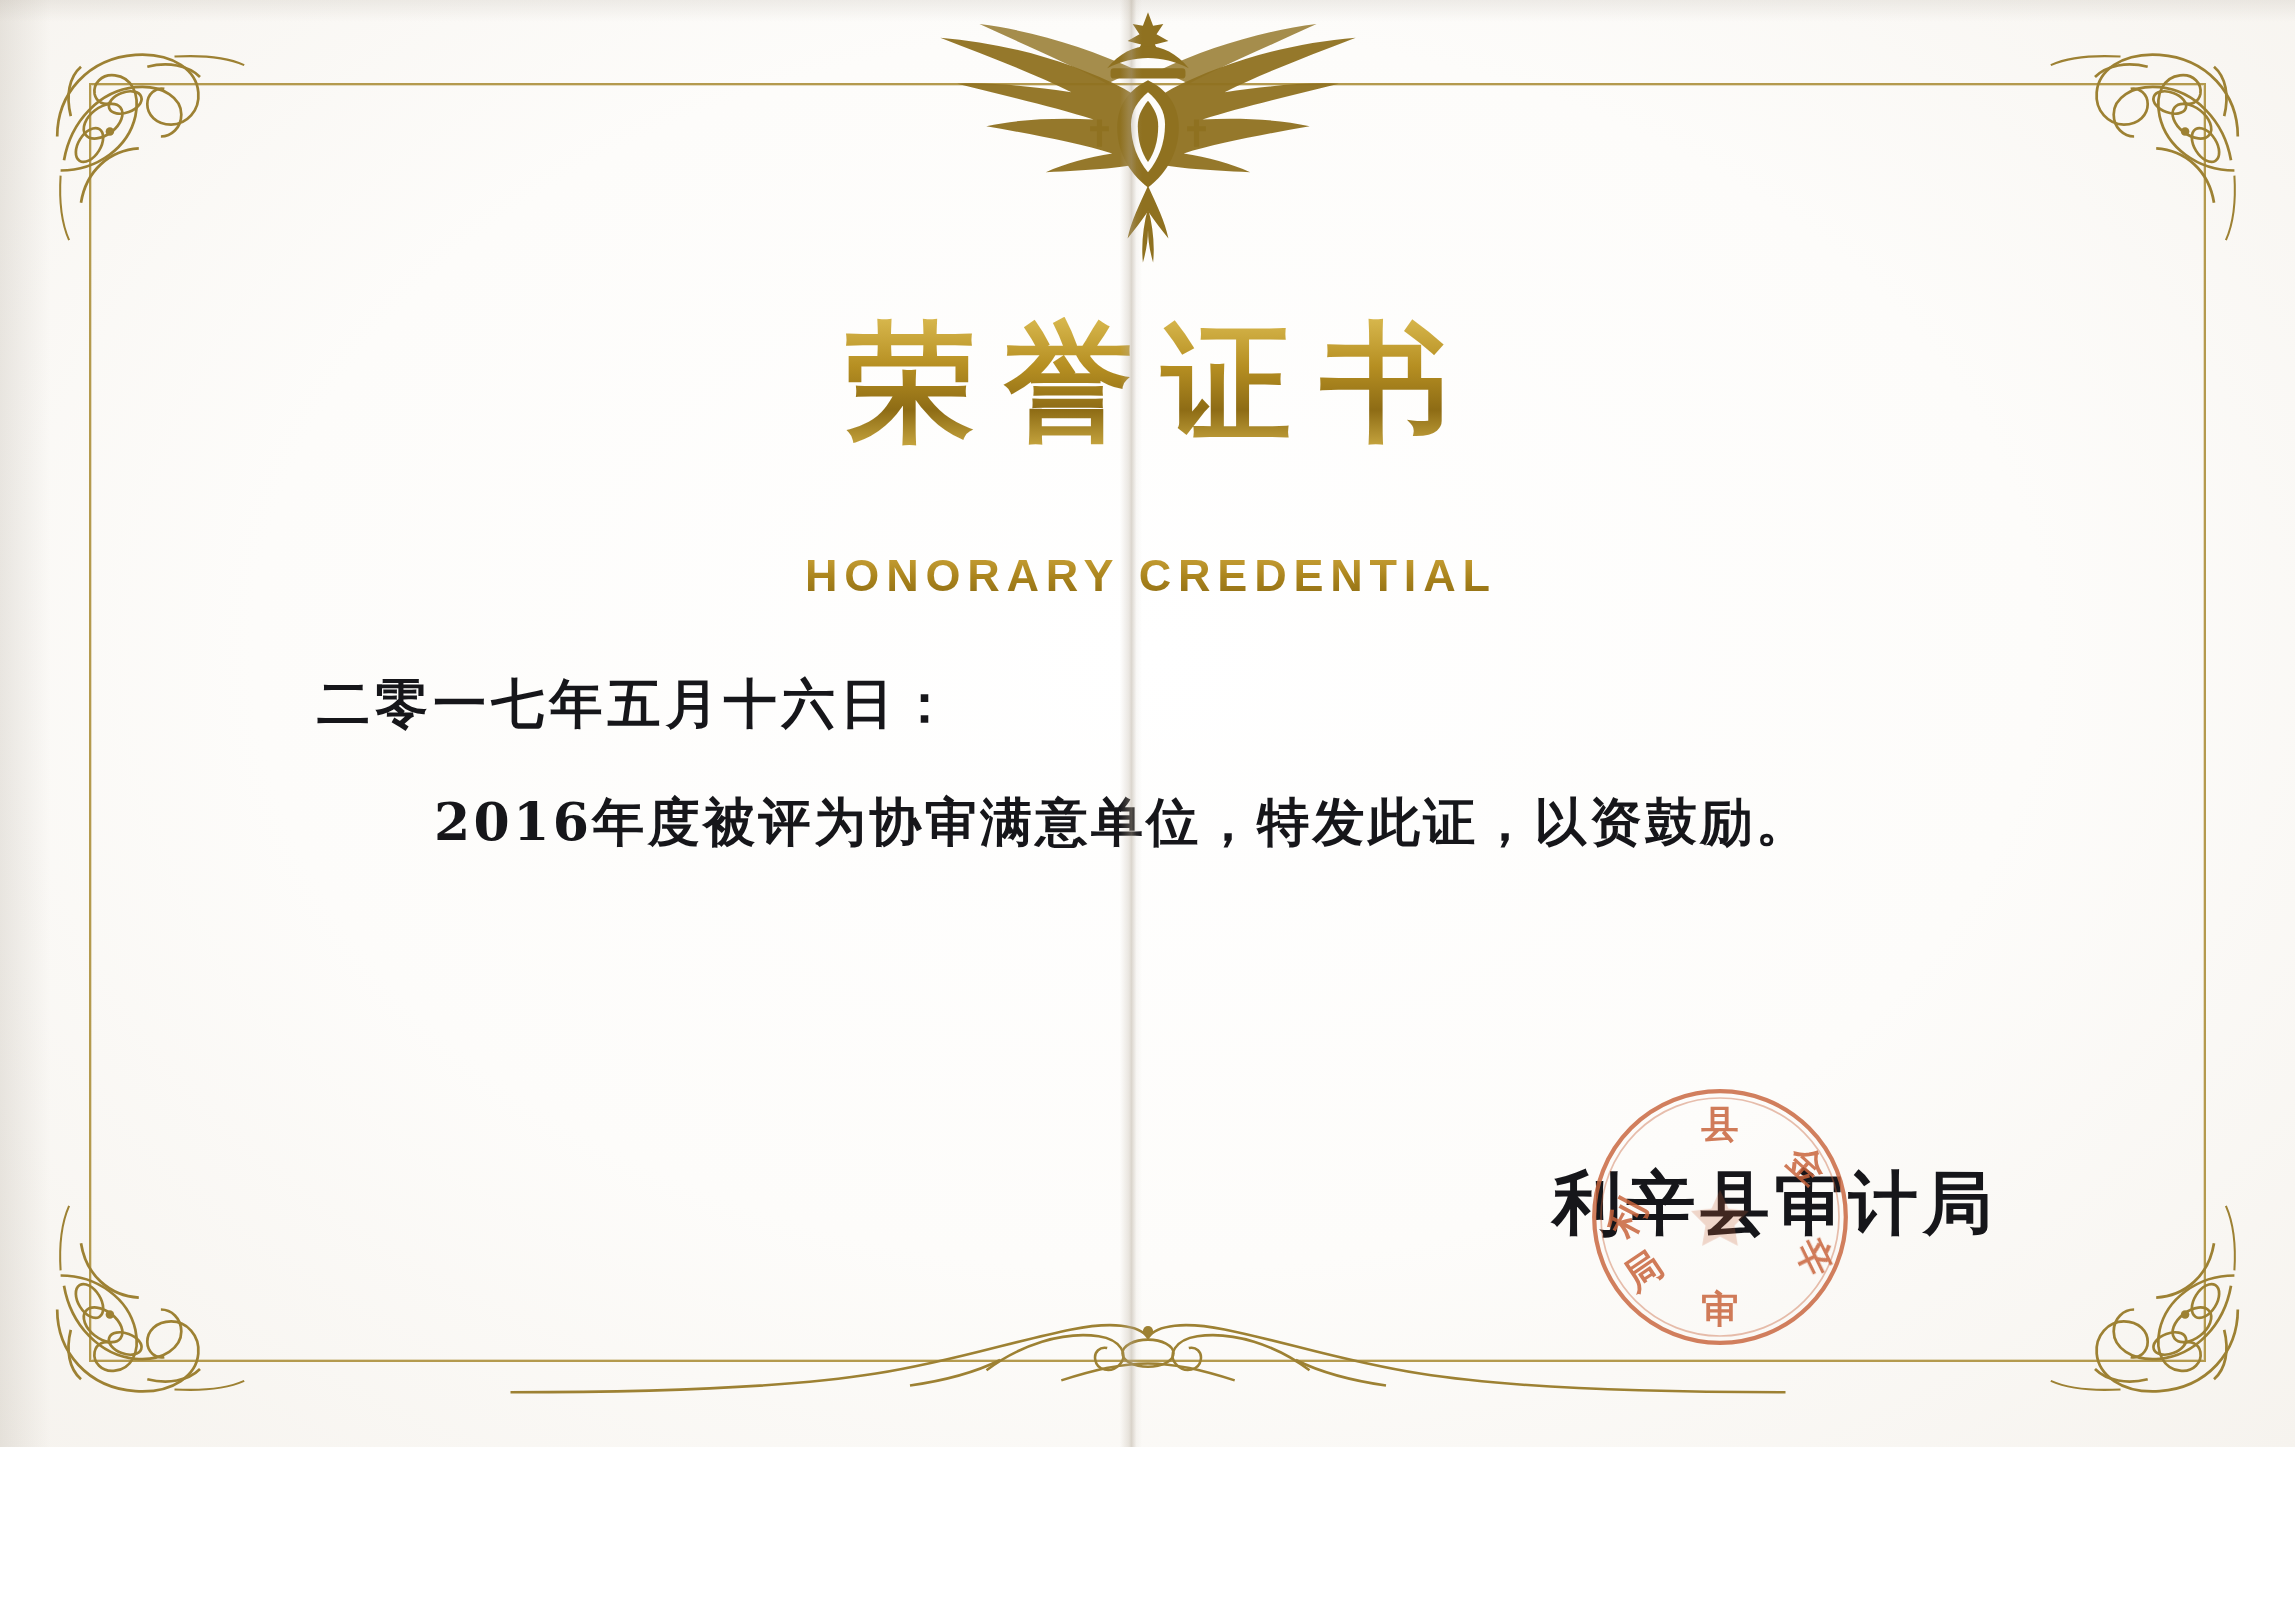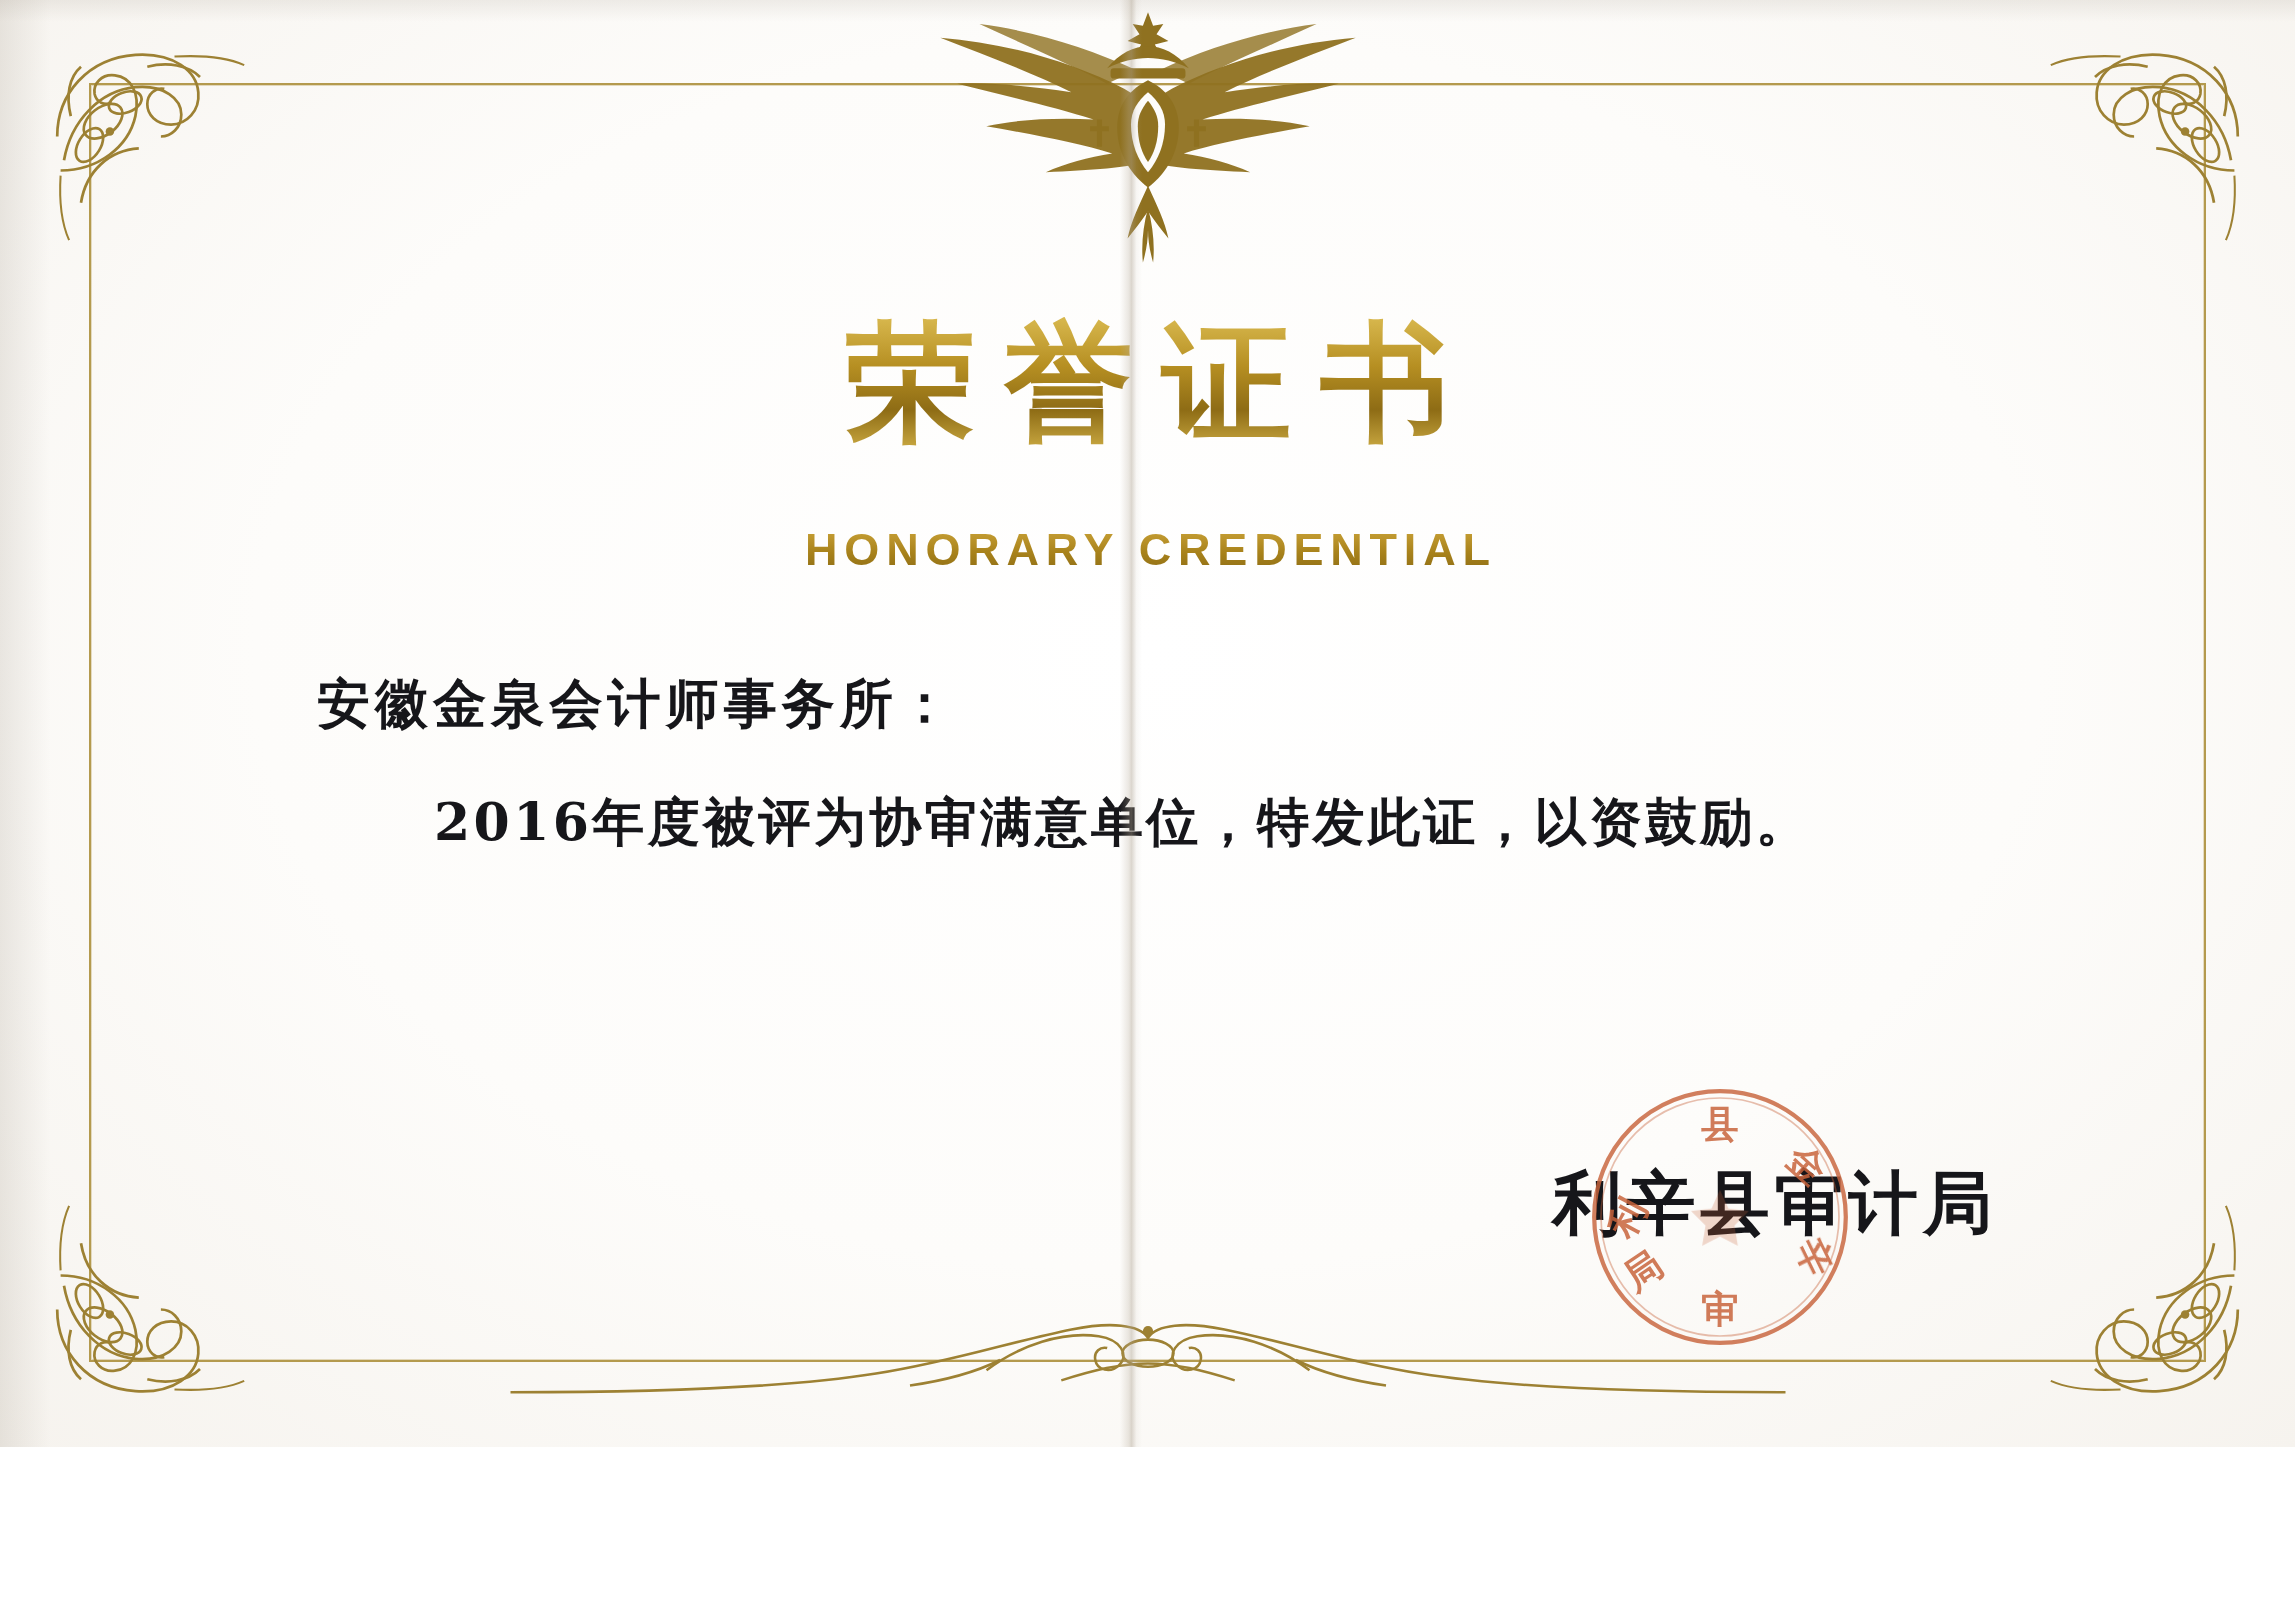--- a/index.html
+++ b/index.html
@@ -113,21 +113,21 @@
     background: linear-gradient(180deg, #d8b84e 0%, #b68f22 38%, #8e6c15 72%, #c5a43e 100%);
     -webkit-background-clip: text;
     background-clip: text;
     color: transparent;
     -webkit-text-fill-color: transparent;
     text-shadow: none;
   }
   .title-en {
     position: absolute;
     left: 0; right: 0;
-    top: 524px;
+    top: 550px;
     text-align: center;
     font-family: "Liberation Sans", sans-serif;
     font-size: 45px;
     font-weight: 700;
     letter-spacing: 6.8px;
     text-indent: 6.8px;
     background: linear-gradient(180deg, #cfa73c 0%, #a8821b 55%, #8a6a14 100%);
     -webkit-background-clip: text;
     background-clip: text;
     color: transparent;
@@ -296,21 +296,21 @@
         <path d="M420 210 C410 232 400 252 396 272 C404 262 412 252 420 240 C428 252 436 262 444 272 C440 252 430 232 420 210 Z"></path>
         <path d="M420 236 C414 258 412 280 414 300 C418 286 420 274 420 262 C420 274 422 286 426 300 C428 280 426 258 420 236 Z"></path>
       </g>
     </svg>
   </div>
 
   <div class="title-cn">荣誉证书</div>
   <div class="title-en">HONORARY CREDENTIAL</div>
 
   <div class="body-block">
-    <div class="salutation">安徽金泉会计师事务所：</div>
+    <div class="salutation">二零一七年五月十六日：</div>
     <div class="para">2016年度被评为协审满意单位，特发此证，以资鼓励。</div>
   </div>
 
   <div class="signature">
     <div class="issuer">利辛县审计局</div>
   </div>
 
   <div class="seal">
     <svg viewBox="0 0 320 320">
       <g fill="none" stroke="#c8643c" stroke-width="5" opacity="0.82">

